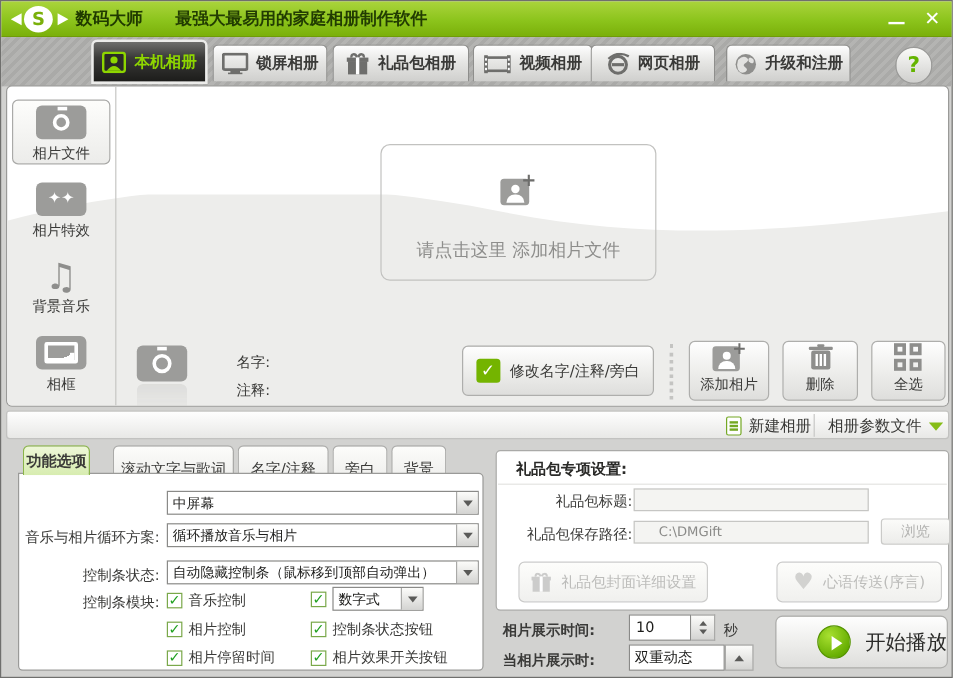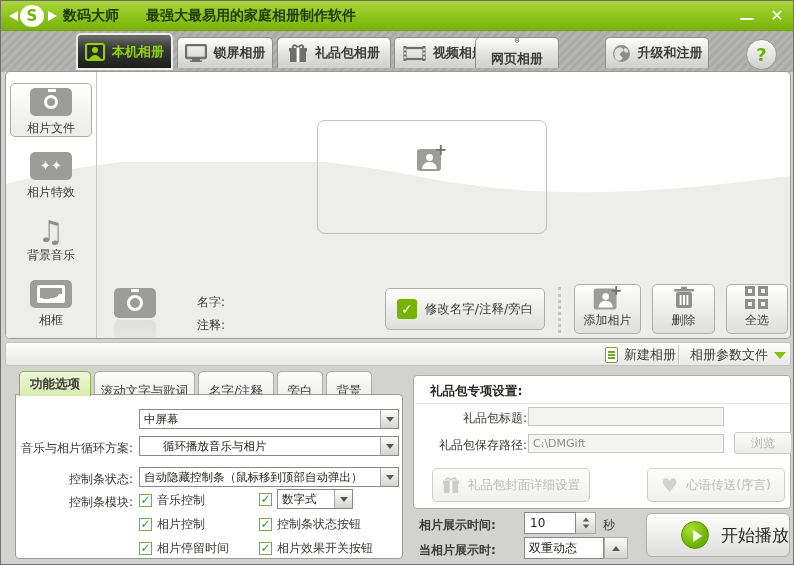--- a/index.html
+++ b/index.html
@@ -116,21 +116,21 @@
     font-size:12px; font-weight:bold; line-height:11px; text-align:center; cursor:pointer; flex:none; }
   .cb-row { position:absolute; display:flex; align-items:center; gap:5px; font-size:12px; color:#3a3a38; }
 
   
   .gift-box { position:absolute; left:412px; top:374px; width:378px; height:134px; background:#fff;
     border:1px solid #aaaaa8; border-radius:4px; }
   .gift-header { position:absolute; left:16px; top:7px; font-size:12.5px; font-weight:bold; color:#2a2a28; }
   .gift-sep { position:absolute; left:1px; top:27px; width:374px; height:1px; background:#e4e4e2; }
   .g-label { position:absolute; font-size:12px; color:#3a3a38; text-align:right; width:105px; left:8px; }
   .g-input { position:absolute; left:114px; width:196px; height:19px; background:#f4f4f2; border:1px solid #c6c6c4;
-    font-size:11px; color:#8a8a88; padding:0 4px; }
+    font-size:11px; color:#8a8a88; padding:0 20px; }
   .browse-btn { position:absolute; left:320px; top:56px; width:58px; height:22px; background:linear-gradient(#fbfbf9,#ececea);
     border:1px solid #cacac8; border-radius:3px; color:#b4b4b2; font-size:12px; }
   .big-dis-btn { position:absolute; top:92px; height:34px; background:linear-gradient(#fdfdfb,#f0f0ee);
     border:1px solid #cccccb; border-radius:5px; color:#bcbcba; font-size:12.5px; display:flex; align-items:center;
     justify-content:center; gap:8px; }
   .heart-gl { color:#d2d2d0; font-size:19px; line-height:19px; }
 
   
   .p-label { position:absolute; font-size:12px; font-weight:bold; color:#3a3a38; }
   .num-input { position:absolute; left:523px; top:511px; width:52px; height:22px; border:1px solid #8a8a88;
@@ -199,21 +199,21 @@
           <rect x="19.5" y="1" width="3" height="15" fill="#6e6e6c"></rect>
           <rect x="1.2" y="3.5" width="1.6" height="2" fill="#fff"></rect>
           <rect x="1.2" y="7.5" width="1.6" height="2" fill="#fff"></rect>
           <rect x="1.2" y="11.5" width="1.6" height="2" fill="#fff"></rect>
           <rect x="20.2" y="3.5" width="1.6" height="2" fill="#fff"></rect>
           <rect x="20.2" y="7.5" width="1.6" height="2" fill="#fff"></rect>
           <rect x="20.2" y="11.5" width="1.6" height="2" fill="#fff"></rect>
         </svg>
       <span>视频相册</span>
     </div>
-    <div class="ntab" style="left:474px;width:84px;flex-direction:column;">
+    <div class="ntab" style="left:491px;width:104px;">
       <svg width="20" height="19" viewBox="0 0 20 19">
           <circle cx="10" cy="10" r="7" fill="none" stroke="#6e6e6c" stroke-width="2.6"></circle>
           <rect x="5" y="8.6" width="10" height="2.6" fill="#6e6e6c"></rect>
           <path d="M2 5 Q10-2 19 3" stroke="#6e6e6c" stroke-width="2" fill="none"></path>
         </svg>
       <span>网页相册</span>
     </div>
     <div class="ntab" style="left:604px;width:104px;">
       <svg width="19" height="19" viewBox="0 0 19 19">
           <circle cx="9.5" cy="9.5" r="8.5" fill="#8e8e8c"></circle>
@@ -254,20 +254,21 @@
       </div>
     </div>
 
     <div class="dropzone">
       <div class="dz-icon photoplus">
         <i class="frame"></i>
           <i class="head"></i>
           <i class="body"></i>
           <i class="plus">+</i>
       </div>
+      <div class="dz-text">请点击这里 添加相片文件</div>
     </div>
 
     <div class="cam-big">
         <i class="glyph-cam" style="width:16px;height:16px;"></i>
       </div>
     <div class="cam-big-refl"></div>
     <div class="meta-lbl" style="top:222px;">名字:</div>
     <div class="meta-lbl" style="top:245px;">注释:</div>
     <div class="btn edit-btn">
       <span class="check-tile">✓</span>
@@ -310,21 +311,21 @@
       <span class="doc-icon"></span>
       <span>新建相册</span>
     </div>
     <div class="strip-div"></div>
     <div class="strip-item" style="left:684px;">
       <span>相册参数文件</span>
       <i class="tri-down-green"></i>
     </div>
   </div>
 
-  <div class="stab active" style="left:18px;width:72px;">
+  <div class="stab active" style="left:18px;width:56px;">
       <span>功能选项</span>
     </div>
   <div class="stab" style="left:93px;width:101px;">
       <span>滚动文字与歌词</span>
     </div>
   <div class="stab" style="left:197px;width:76px;">
       <span>名字/注释</span>
     </div>
   <div class="stab" style="left:276px;width:46px;">
       <span>旁白</span>
@@ -336,21 +337,21 @@
   <div class="settings-panel"></div>
 
   <div class="select" style="top:408px;">
     <span class="txt">中屏幕</span>
     <span class="sel-btn">
         <i class="tri-down"></i>
       </span>
   </div>
 
   <div class="f-label" style="top:439px;">音乐与相片循环方案:</div>
-  <div class="select" style="top:435px;padding-left:19px;">
+  <div class="select" style="top:435px;">
     <span class="txt">循环播放音乐与相片</span>
     <span class="sel-btn">
         <i class="tri-down"></i>
       </span>
   </div>
 
   <div class="f-label" style="top:470px;">控制条状态:</div>
   <div class="select" style="top:466px;">
     <span class="txt">自动隐藏控制条（鼠标移到顶部自动弹出）</span>
     <span class="sel-btn">

